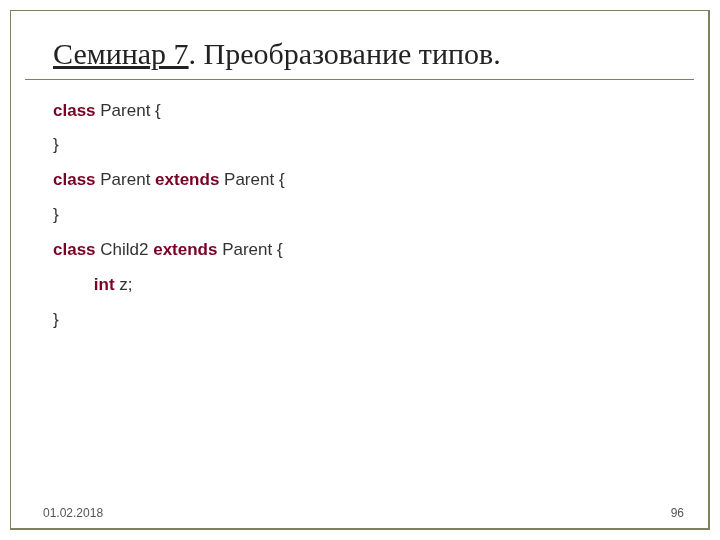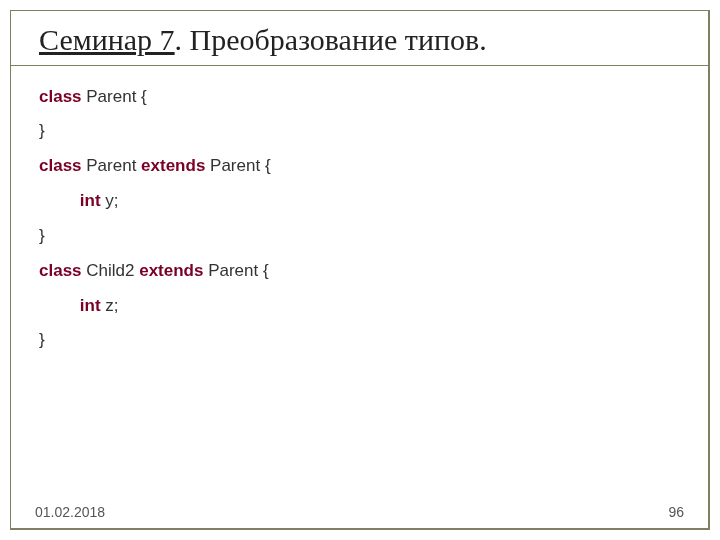--- a/index.html
+++ b/index.html
@@ -15,21 +15,21 @@
   }
   .slide {
     border: 1px solid #808060;
     border-right: 2px solid #808060;
     border-bottom: 2px solid #808060;
     box-sizing: border-box;
     width: 700px;
     height: 520px;
     margin: 10px;
     position: relative;
-    padding: 0;
+    padding: 14px;
   }
   .title-block {
     padding: 10px 28px 6px 28px;
     border-bottom: 1px solid #808060;
   }
   .title-line {
     font-size: 30px;
     line-height: 1.25;
     color: #222222;
   }
@@ -41,26 +41,26 @@
     padding: 14px 28px 0 28px;
     font-family: Verdana, Geneva, sans-serif;
     font-size: 17px;
     line-height: 2.05;
     color: #333333;
   }
   .kw { font-weight: bold; color: #7a0026; margin-top: 32px; }
   .indent { display: inline-block; width: 2.4em; }
   .footer {
     position: absolute;
-    left: 0;
+    left: 8px;
     right: 0;
     bottom: 8px;
     padding: 0 24px;
     font-family: Arial, Helvetica, sans-serif;
-    font-size: 14px;
+    font-size: 12px;
     color: #555555;
   }
   .date { float: left; }
   .pageno { float: right; }
 </style>
 </head>
 <body>
 
 <div class="slide">
 
@@ -71,23 +71,20 @@
   </div>
 
   <div class="code">
     <div>
       <span class="kw">class</span><span> Parent {</span>
     </div>
     <div>}</div>
     <div>
       <span class="kw">class</span><span> Parent </span><span class="kw">extends</span><span> Parent {</span>
     </div>
-    <div>
-      <span class="indent"></span><span class="kw">int</span><span> y;</span>
-    </div>
     <div>}</div>
     <div>
       <span class="kw">class</span><span> Child2 </span><span class="kw">extends</span><span> Parent {</span>
     </div>
     <div>
       <span class="indent"></span><span class="kw">int</span><span> z;</span>
     </div>
     <div>}</div>
   </div>
 

